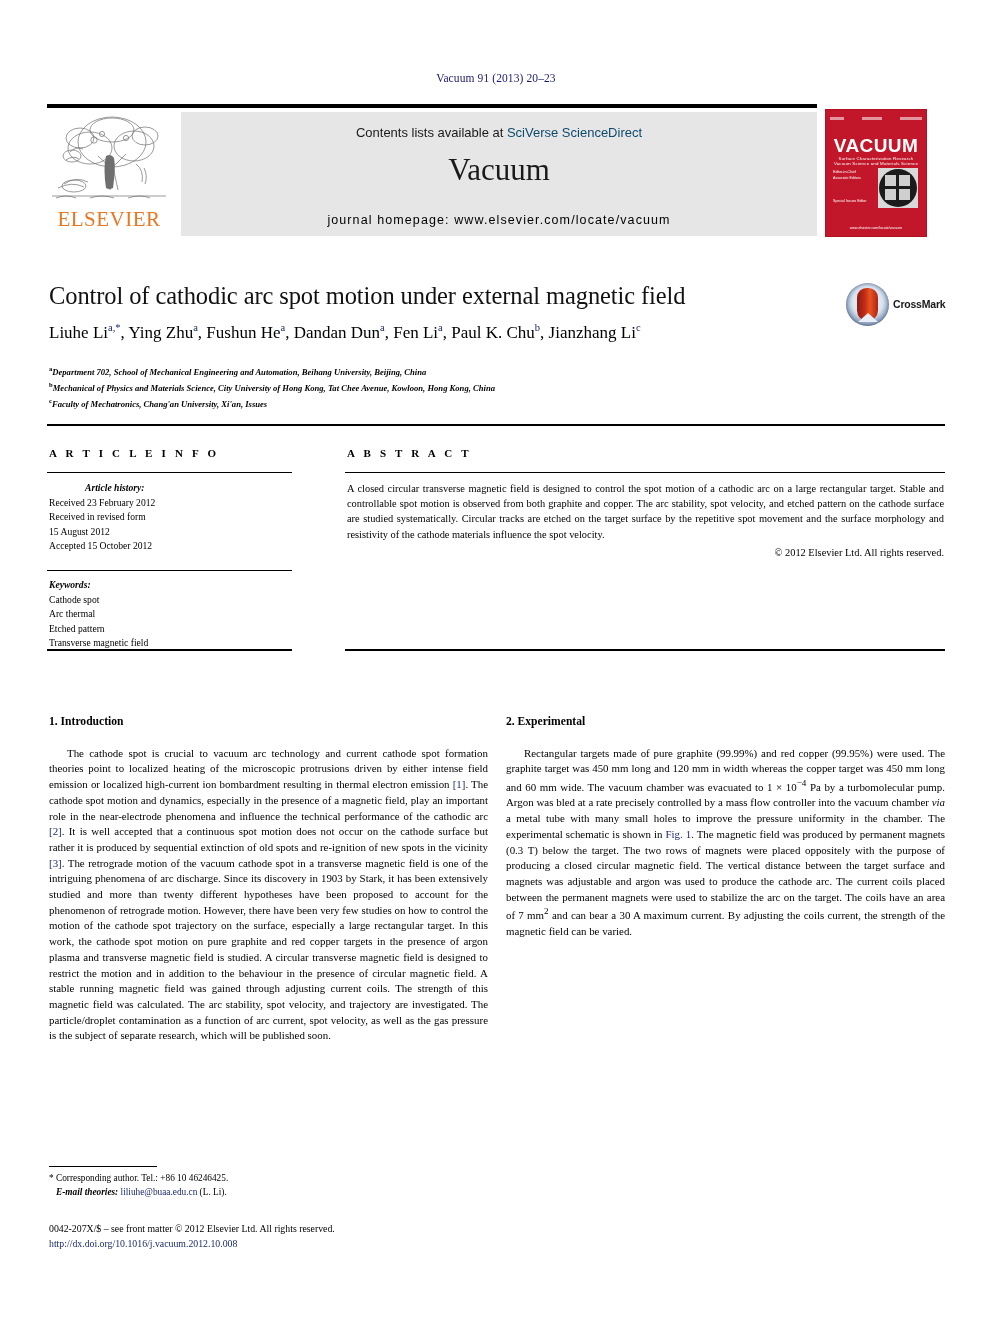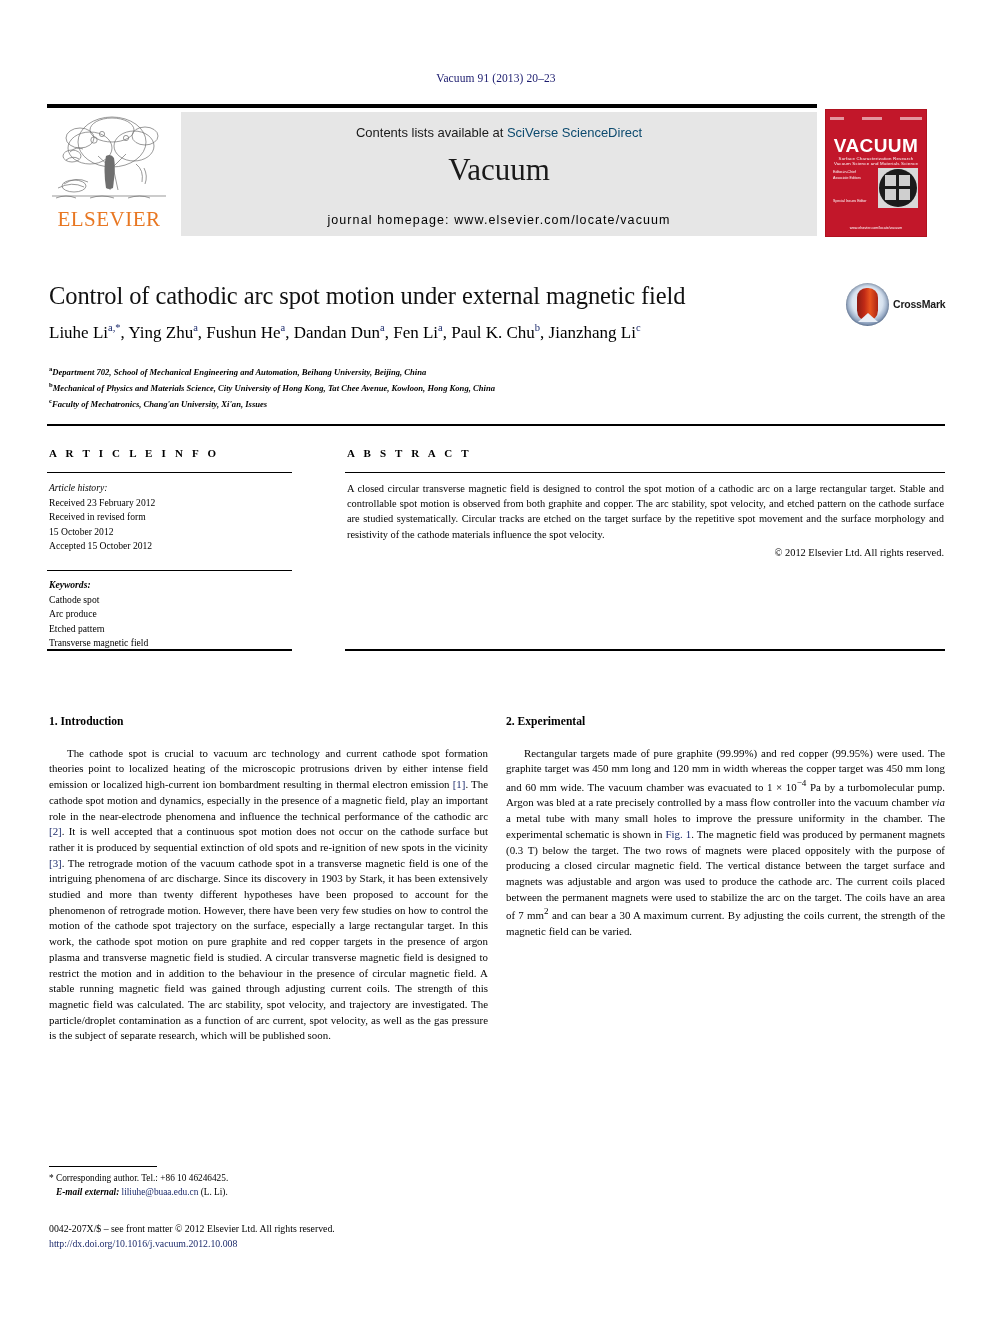--- a/index.html
+++ b/index.html
@@ -295,21 +295,21 @@
 
   .article-history {
     position: absolute;
     top: 481px;
     left: 49px;
     width: 245px;
     font-size: 9.6px;
     line-height: 1.52;
     font-family: "Liberation Serif", serif;
   }
-  .article-history .lbl { font-style: italic; font-weight: normal; }
+  .article-history .lbl { font-style: italic; font-weight: bold; margin-left: 36px; }
 
   .keywords {
     position: absolute;
     top: 578px;
     left: 49px;
     width: 245px;
     font-size: 9.6px;
     line-height: 1.52;
     font-family: "Liberation Serif", serif;
   }
@@ -491,28 +491,28 @@
   <div class="rule rule-abs-under"></div>
   <div class="rule rule-kw-over"></div>
   <div class="rule rule-bottom-l"></div>
   <div class="rule rule-bottom-r"></div>
 
   <div class="sec-head ai-head">A R T I C L E  I N F O</div>
   <div class="article-history">
     <div class="lbl">Article history:</div>
     <div>Received 23 February 2012</div>
     <div>Received in revised form</div>
-    <div>15 October 2012</div>
+    <div>15 August 2012</div>
     <div>Accepted 15 October 2012</div>
   </div>
 
   <div class="keywords">
     <div class="lbl">Keywords:</div>
     <div>Cathode spot</div>
-    <div>Arc produce</div>
+    <div>Arc thermal</div>
     <div>Etched pattern</div>
     <div>Transverse magnetic field</div>
   </div>
 
   <div class="sec-head ab-head">A B S T R A C T</div>
   <div class="abstract">
     <span>A closed circular transverse magnetic field is designed to control the spot motion of a cathodic arc on a large rectangular target. Stable and controllable spot motion is observed from both graphite and copper. The arc stability, spot velocity, and etched pattern on the cathode surface are studied systematically. Circular tracks are etched on the target surface by the repetitive spot movement and the surface morphology and resistivity of the cathode materials influence the spot velocity.</span>
     <span class="copyright">© 2012 Elsevier Ltd. All rights reserved.</span>
   </div>
 
@@ -522,21 +522,21 @@
   </div>
 
   <div class="col col-right">
     <div class="body-head spaced" style="margin-top:0">2. Experimental</div>
     <p class="para"><span>Rectangular targets made of pure graphite (99.99%) and red copper (99.95%) were used. The graphite target was 450 mm long and 120 mm in width whereas the copper target was 450 mm long and 60 mm wide. The vacuum chamber was evacuated to 1 × 10</span><sup>−4</sup><span> Pa by a turbomolecular pump. Argon was bled at a rate precisely controlled by a mass flow controller into the vacuum chamber </span><i>via</i><span> a metal tube with many small holes to improve the pressure uniformity in the chamber. The experimental schematic is shown in </span><span class="ref">Fig. 1</span><span>. The magnetic field was produced by permanent magnets (0.3 T) below the target. The two rows of magnets were placed oppositely with the purpose of producing a closed circular magnetic field. The vertical distance between the target surface and magnets was adjustable and argon was used to produce the cathode arc. The current coils placed between the permanent magnets were used to stabilize the arc on the target. The coils have an area of 7 mm</span><sup>2</sup><span> and can bear a 30 A maximum current. By adjusting the coils current, the strength of the magnetic field can be varied.</span></p>
   </div>
 
   <div class="foot-rule"></div>
   <div class="footnote">
     <div>* Corresponding author. Tel.: +86 10 46246425.</div>
-    <div>&nbsp;&nbsp;&nbsp;<span class="em">E-mail external:</span> <span class="link">liliuhe@buaa.edu.cn</span><span> (L. Li).</span></div>
+    <div>&nbsp;&nbsp;&nbsp;<span class="em">E-mail theories:</span> <span class="link">liliuhe@buaa.edu.cn</span><span> (L. Li).</span></div>
   </div>
 
   <div class="footer">
     <div>0042-207X/$ – see front matter © 2012 Elsevier Ltd. All rights reserved.</div>
     <div class="link">http://dx.doi.org/10.1016/j.vacuum.2012.10.008</div>
   </div>
 
 </div>
 
 </body></html>

